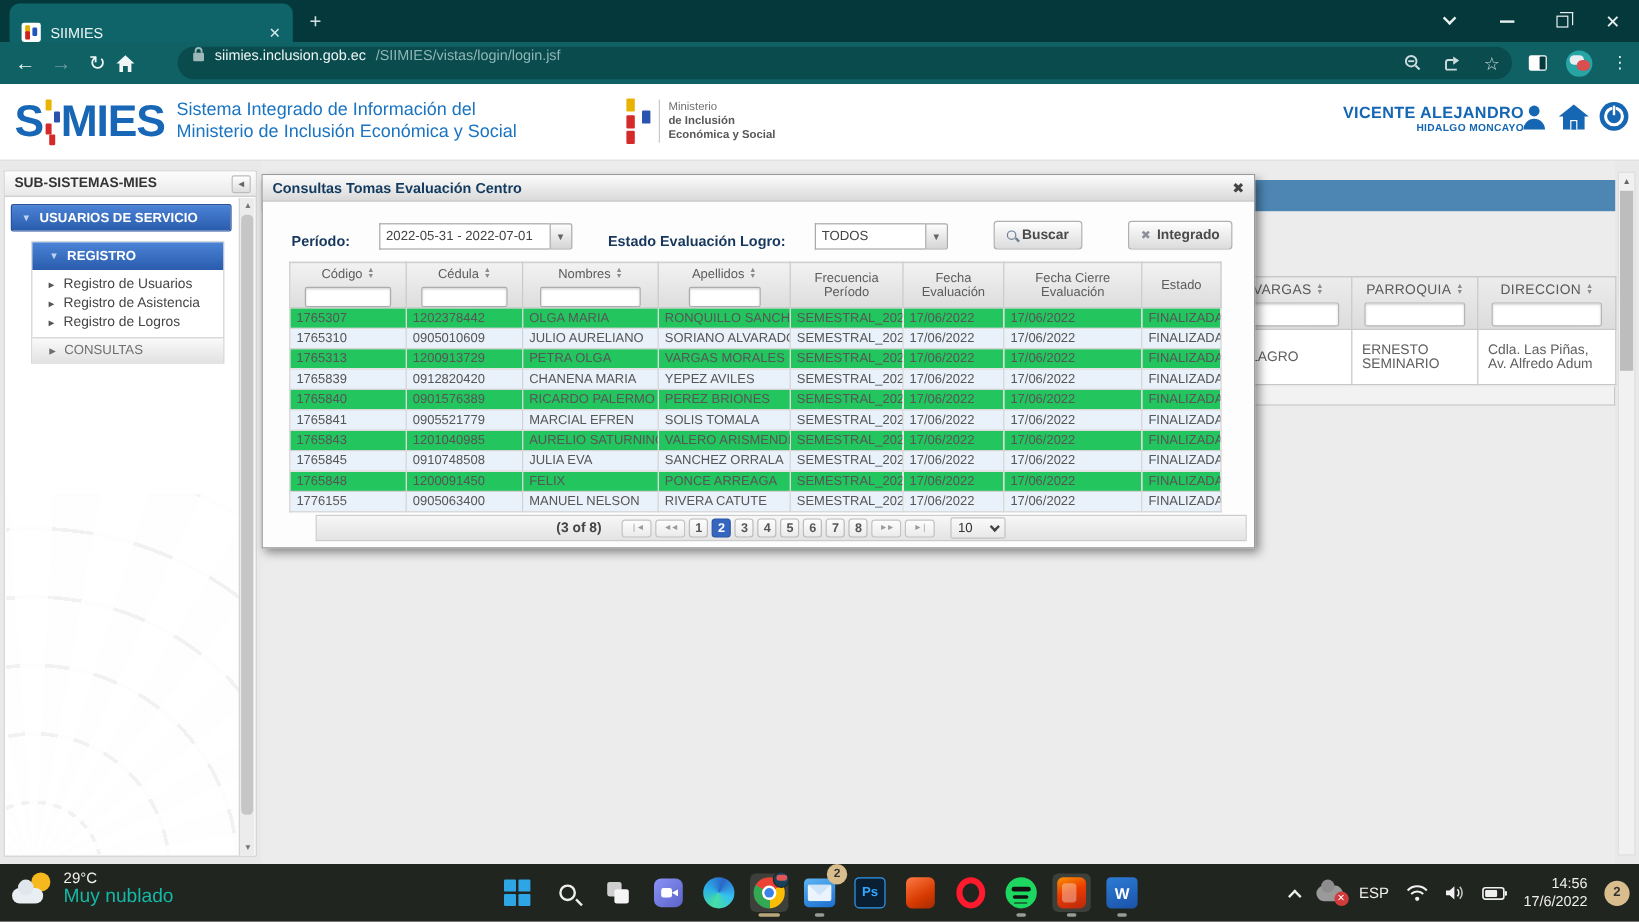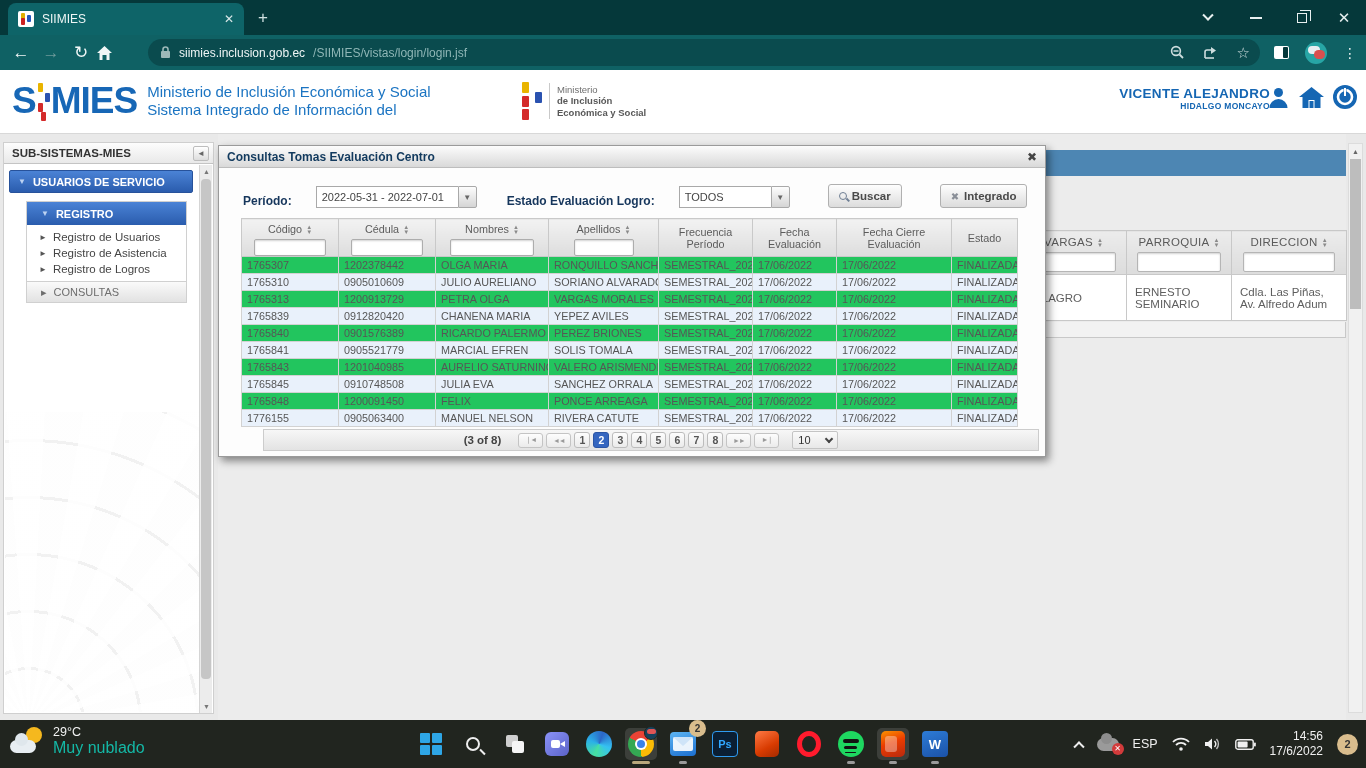--- a/index.html
+++ b/index.html
@@ -2,42 +2,42 @@
 <html><head>
 <meta charset="utf-8">
 <style>
   * { margin:0; padding:0; box-sizing:border-box; }
   html,body { width:1366px; height:768px; overflow:hidden; background:#e9e9e9;
     font-family:"Liberation Sans","DejaVu Sans",sans-serif; }
 
   
   .titlebar { position:absolute; left:0; top:0; width:1366px; height:35px; background:#05383a; }
   .tab { position:absolute; left:8px; top:3px; width:236px; height:32px; background:#0e6468;
-    border-radius:8px 8px 0 0; display:flex; align-items:center; padding:0 10px; gap:8px; }
+    border-radius:8px 8px 0 0; display:flex; align-items:flex-end; padding:0 10px; gap:8px; }
   .tab-title { color:#eef6f6; font-size:12px; flex:1; }
   .tab-close { color:#d8e8e8; font-size:12px; cursor:default; }
   .favicon { width:16px; height:16px; background:#fff; border-radius:2px; position:relative; }
   .favicon i { position:absolute; width:4px; height:7px; border-radius:1px; }
   .favicon .f1{ background:#e0b000; left:3px; top:2px; }
   .favicon .f2{ background:#2255bb; right:3px; top:4px; }
   .favicon .f3{ background:#cc2222; left:3px; bottom:2px; }
   .newtab { position:absolute; left:258px; top:8px; color:#cfe0e0; font-size:17px; }
   .wc { position:absolute; top:0; height:35px; width:44px; display:flex; align-items:center; justify-content:center; color:#e8f0f0; }
   .wc-chev { left:1186px; } .wc-min { left:1234px; } .wc-rest { left:1280px; } .wc-close { left:1322px; }
   .chev-d { width:8px; height:8px; border-right:2px solid #e8f0f0; border-bottom:2px solid #e8f0f0; transform:rotate(45deg) translate(-2px,-2px); }
   .minbar { width:12px; height:2px; background:#e8f0f0; }
   .restbox { width:10px; height:10px; border:1.5px solid #e8f0f0; position:relative; }
   .restbox:before{ content:""; position:absolute; left:2px; top:-4px; width:10px; height:10px; border:1.5px solid #e8f0f0; border-left:none; border-bottom:none; }
   .xmark { font-size:15px; }
 
   .toolbar { position:absolute; left:0; top:35px; width:1366px; height:35px; background:#0f6164; display:flex; align-items:center; }
   .nav-ic { width:30px; text-align:center; font-size:17px; color:#f0f6f6; }
   .nav-ic.disabled { color:#6f9b9b; }
   .urlpill { position:absolute; left:148px; top:4px; width:1112px; height:27px; background:#0a4b4e; border-radius:14px;
-    display:flex; align-items:center; padding:0 12px; gap:8px; }
+    display:flex; align-items:flex-start; padding:0 12px; gap:8px; }
   .url-domain { color:#eef5f5; font-size:12px; }
   .url-path { color:#8fb6b6; font-size:12px; }
   .pill-right { position:absolute; right:10px; top:0; height:27px; display:flex; align-items:center; gap:18px; }
   .tb-right { position:absolute; right:8px; top:0; height:35px; display:flex; align-items:center; gap:16px; }
   .sidepanel-ic { width:15px; height:13px; background:#fff; border-radius:2px; position:relative; }
   .sidepanel-ic:before{ content:""; position:absolute; right:1px; top:1px; width:5px; height:11px; background:#05383a; border-radius:1px; }
   .avatar-ic { width:22px; height:22px; border-radius:50%; background:#27a5a5; position:relative; overflow:hidden; }
   .avatar-ic:before{ content:""; position:absolute; left:3px; top:4px; width:12px; height:8px; background:#e8eef2; border-radius:5px; }
   .avatar-ic:after{ content:""; position:absolute; right:2px; top:8px; width:11px; height:9px; background:#d94f4f; border-radius:5px; }
   .dots { color:#e8f0f0; font-size:14px; letter-spacing:1px; }
@@ -283,22 +283,22 @@
   <div class="logo-wrap">
     <span class="logo-big">S</span>
     <span class="logo-people">
         <i class="lp1"></i>
         <i class="lp2"></i>
         <i class="lp3"></i>
         <i class="lp4"></i>
       </span>
     <span class="logo-big">MIES</span>
     <div class="logo-sub">
+      <div>Sistema Integrado de Información del</div>
       <div>Ministerio de Inclusión Económica y Social</div>
-      <div>Sistema Integrado de Información del</div>
     </div>
   </div>
   <div class="ministry">
     <span class="min-logo">
         <i class="ml1"></i>
         <i class="ml2"></i>
         <i class="ml3"></i>
         <i class="ml4"></i>
       </span>
     <span class="min-div"></span>

